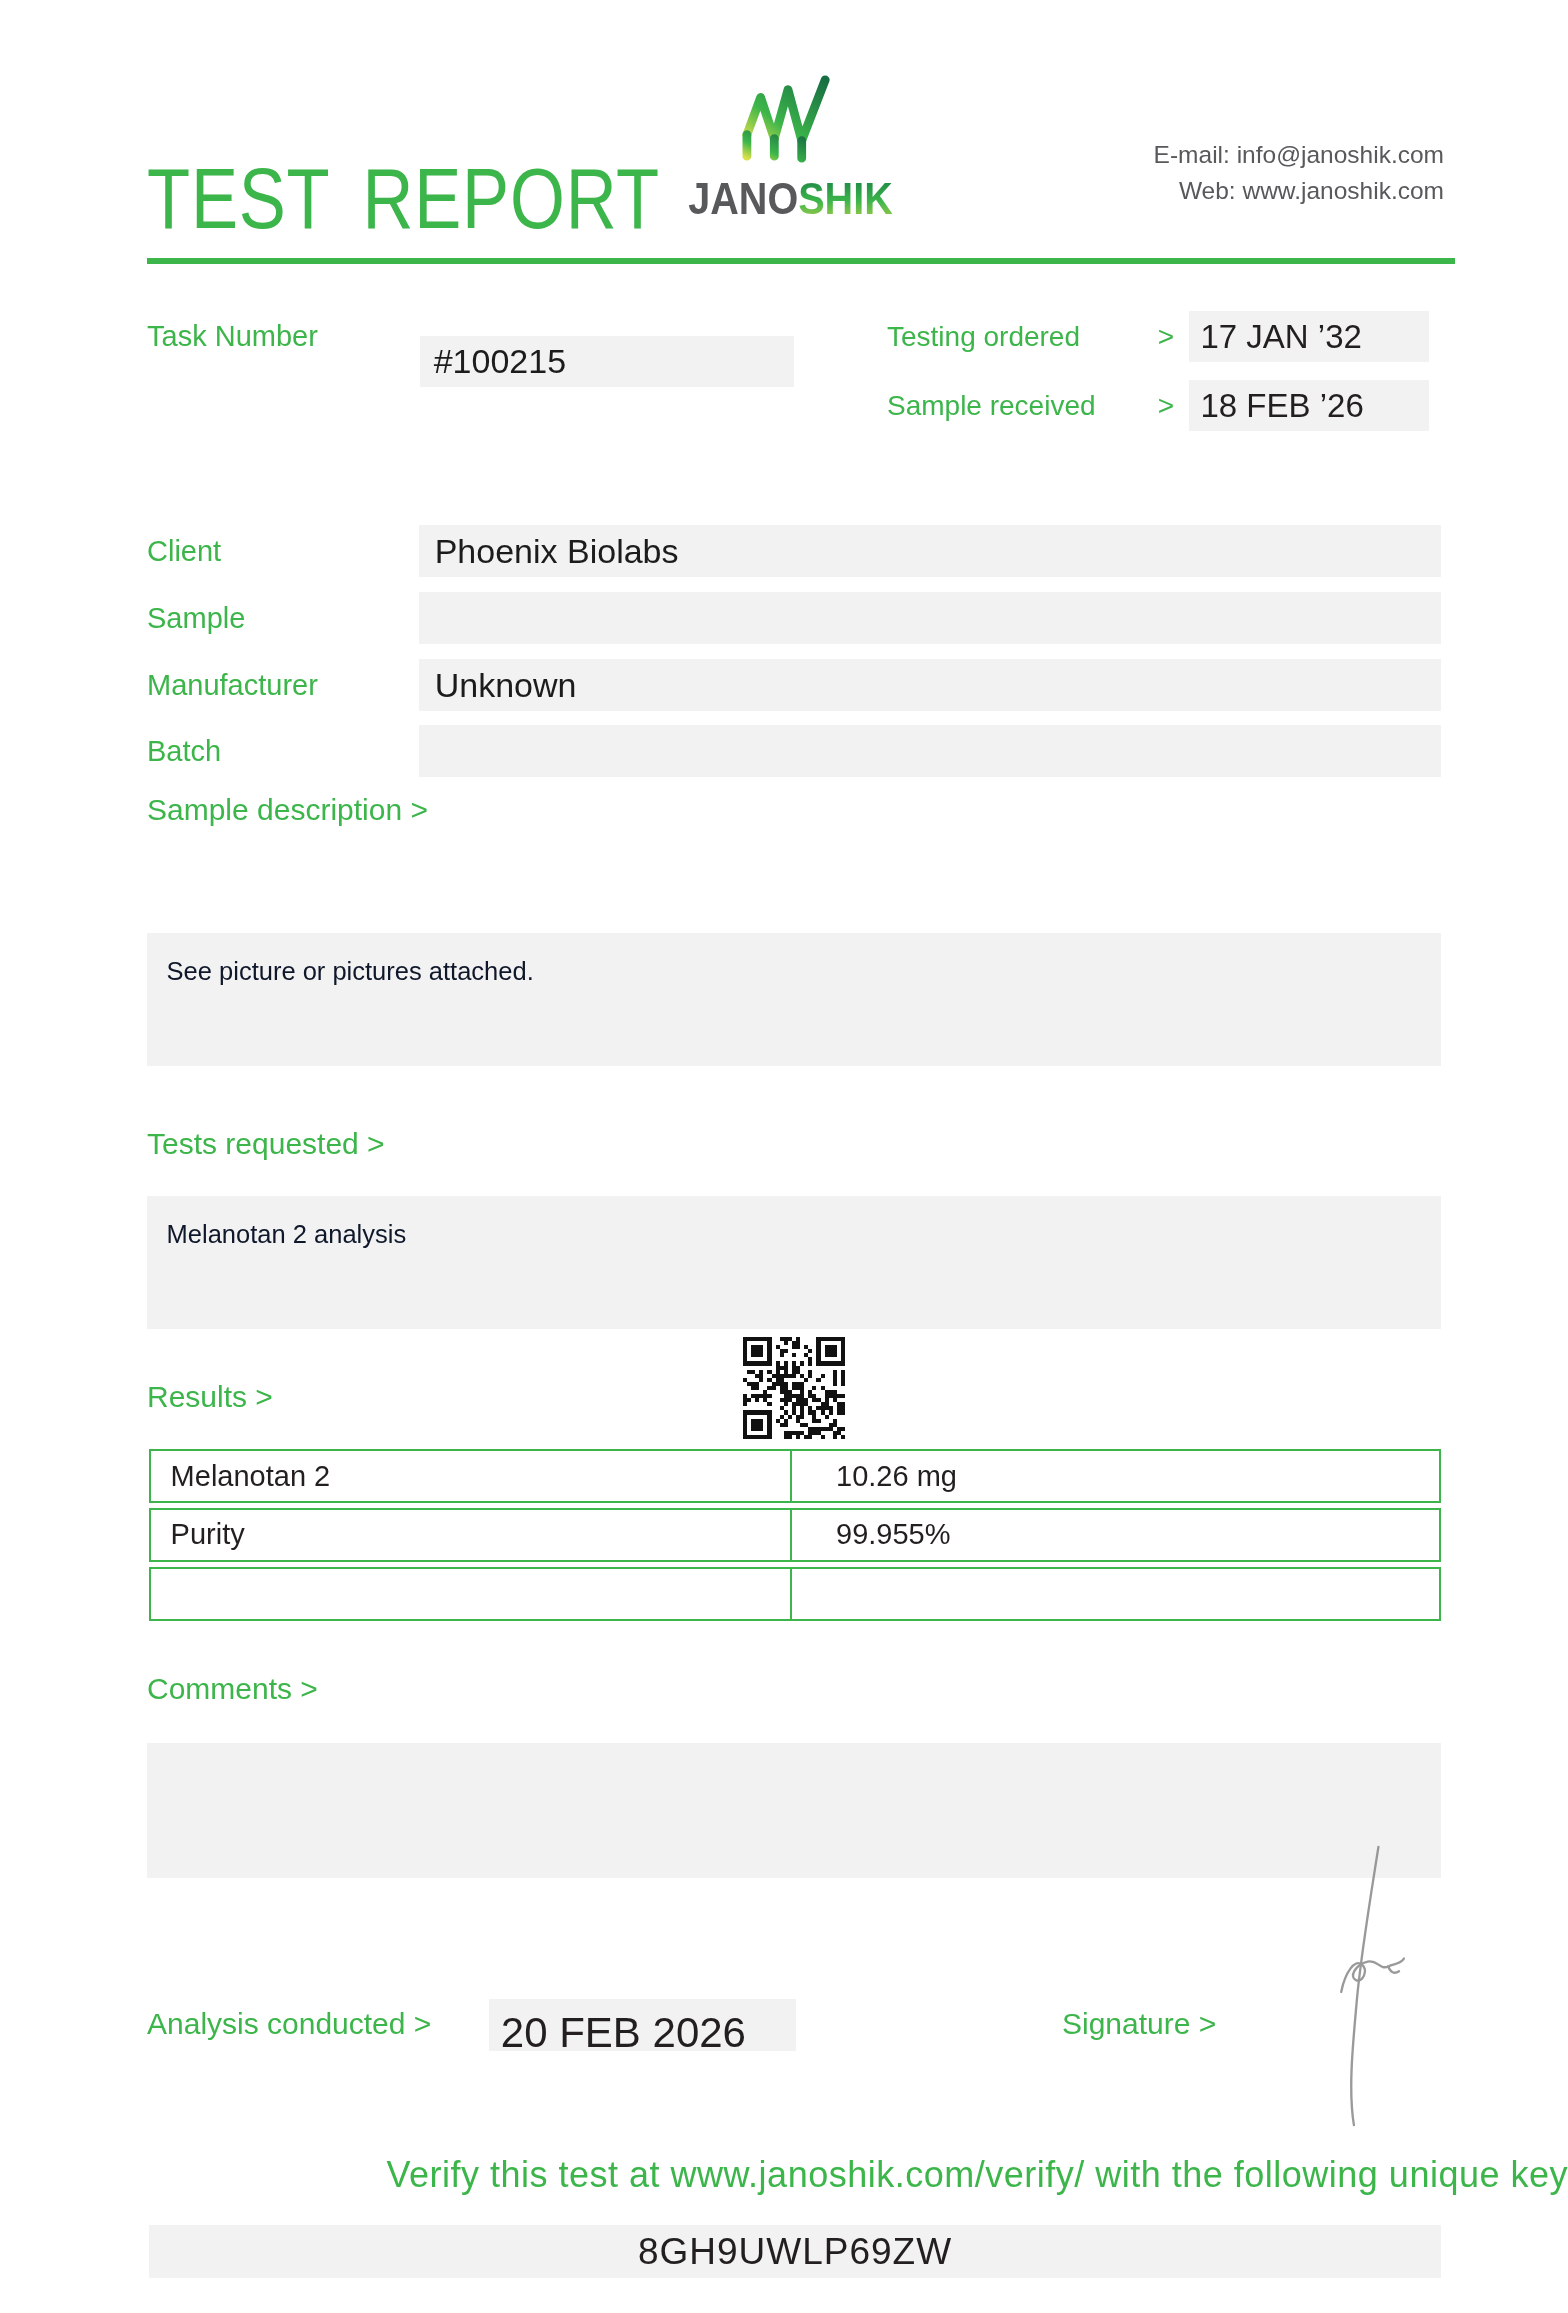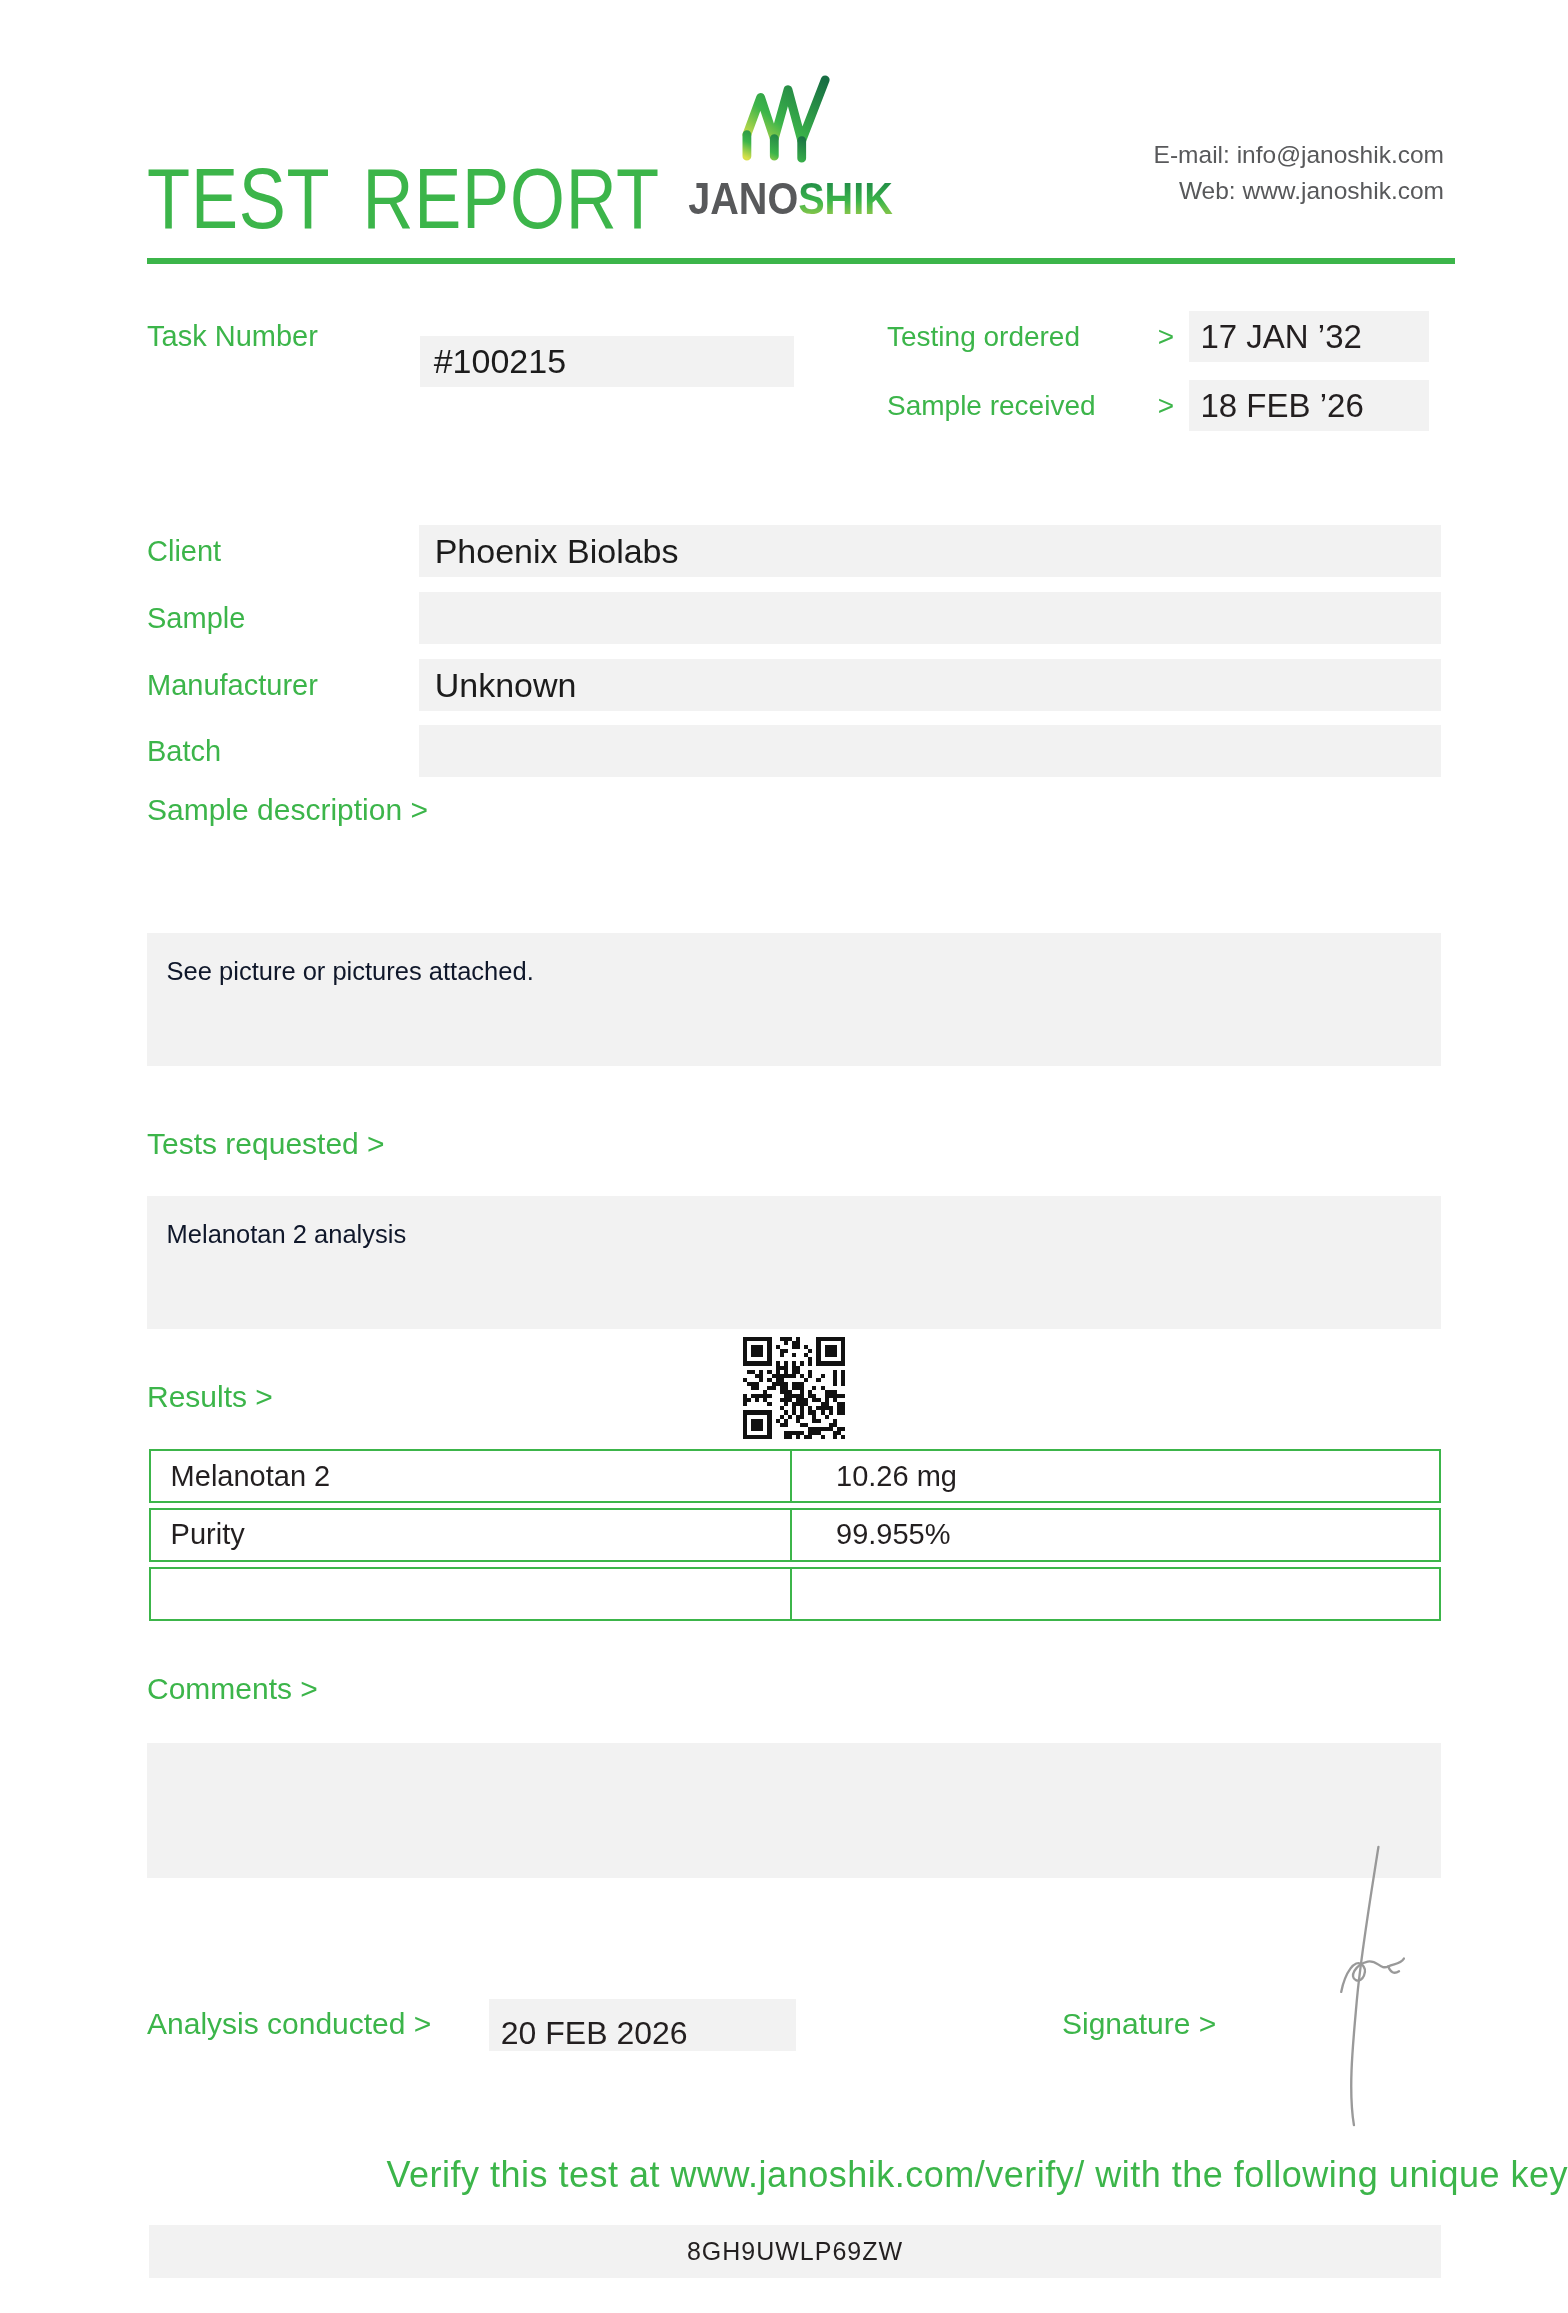--- a/index.html
+++ b/index.html
@@ -28,21 +28,21 @@
   .datebox span{font-size:33px;padding-left:11.8px;white-space:nowrap;}
   .inforow{display:flex;align-items:center;}
   .tablerow{display:flex;border:2.9px solid #3cb54a;box-sizing:border-box;height:54px;
             margin-bottom:4.9px;background:#fff;}
   .tcell-l{width:639px;display:flex;align-items:center;padding-left:19.6px;box-sizing:border-box;
            font-size:29px;}
   .tcell-r{flex:1;border-left:2.9px solid #3cb54a;display:flex;align-items:center;
            padding-left:44px;box-sizing:border-box;font-size:29px;}
   .verify{width:1568px;text-align:center;font-size:36px;letter-spacing:0.5px;white-space:nowrap;}
   .keybox{display:flex;align-items:center;justify-content:center;}
-  .keybox span{font-size:25px;letter-spacing:1px;}
+  .keybox span{font-size:37px;letter-spacing:1px;}
 </style>
 </head>
 <body>
 
 <div class="page">
 
   <div class="abs title green" style="left:147px;top:149px;">TEST REPORT</div>
 
   <div class="abs" style="left:737px;top:74px;width:102px;height:92px;">
     <svg width="102" height="92" viewBox="0 0 104 94">
@@ -444,21 +444,21 @@
     </div>
   </div>
 
   <div class="abs seclabel green" style="left:147px;top:1672px;">Comments &gt;</div>
   <div class="abs graybox" style="left:147px;top:1743px;width:1294px;height:135px;">
     <div class="boxtext"></div>
   </div>
 
   <div class="abs seclabel green" style="left:147px;top:2007px;">Analysis conducted &gt;</div>
   <div class="abs graybox" style="left:489px;top:1999px;width:307px;height:52px;display:flex;align-items:center;">
-    <span style="font-size:32px;padding-left:11.8px;white-space:nowrap;margin-top:16px;">20 FEB 2026</span>
+    <span style="font-size:42px;padding-left:11.8px;white-space:nowrap;margin-top:16px;">20 FEB 2026</span>
   </div>
   <div class="abs seclabel green" style="left:1062px;top:2007px;">Signature &gt;</div>
 
   <div class="abs" style="left:1292px;top:1843px;width:118px;height:289px;">
     <svg width="118" height="289" viewBox="0 0 120 295">
       <g fill="none" stroke="#8f8f8f" stroke-width="2.4" stroke-linecap="round" opacity="0.9">
         <path d="M 88,4 C 80,55 70,115 66,160 C 62,205 57,252 63,288"></path>
         <path d="M 50,152 C 54,132 64,118 71,124 C 78,130 72,143 65,140 C 58,137 64,124 77,121 C 87,119 90,130 98,126 C 104,123 110,124 114,118"></path>
         <path d="M 98,126 C 100,132 104,134 109,131"></path>
       </g>

